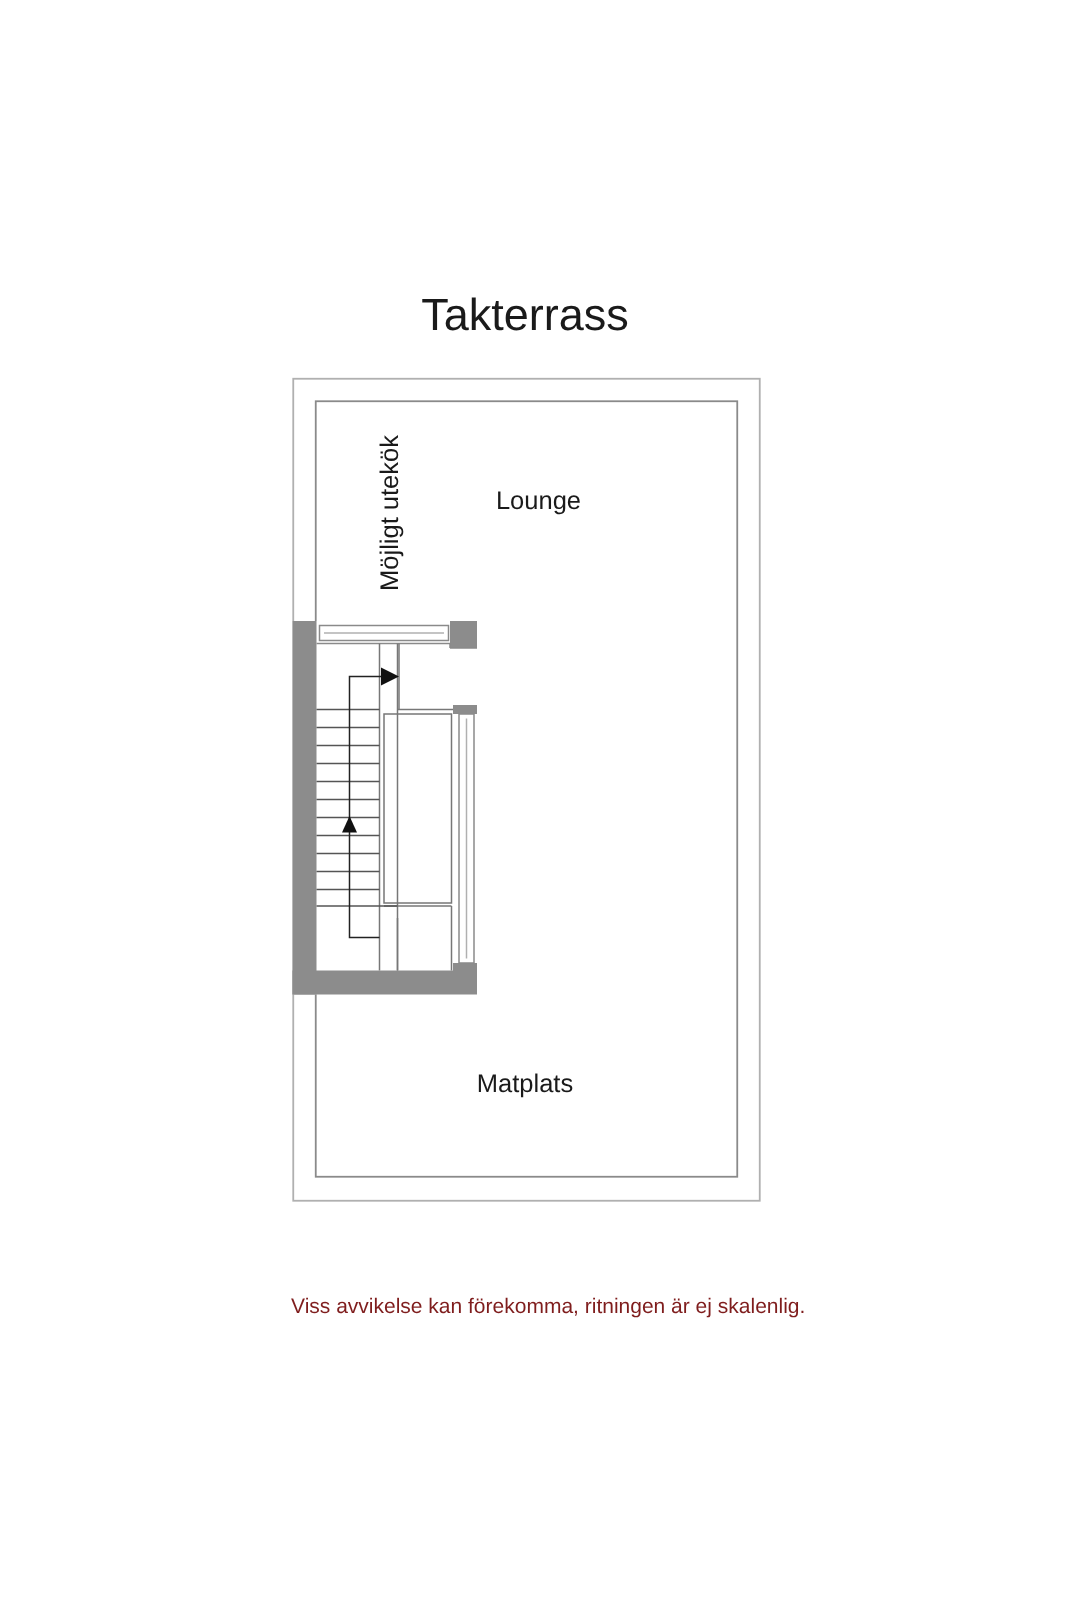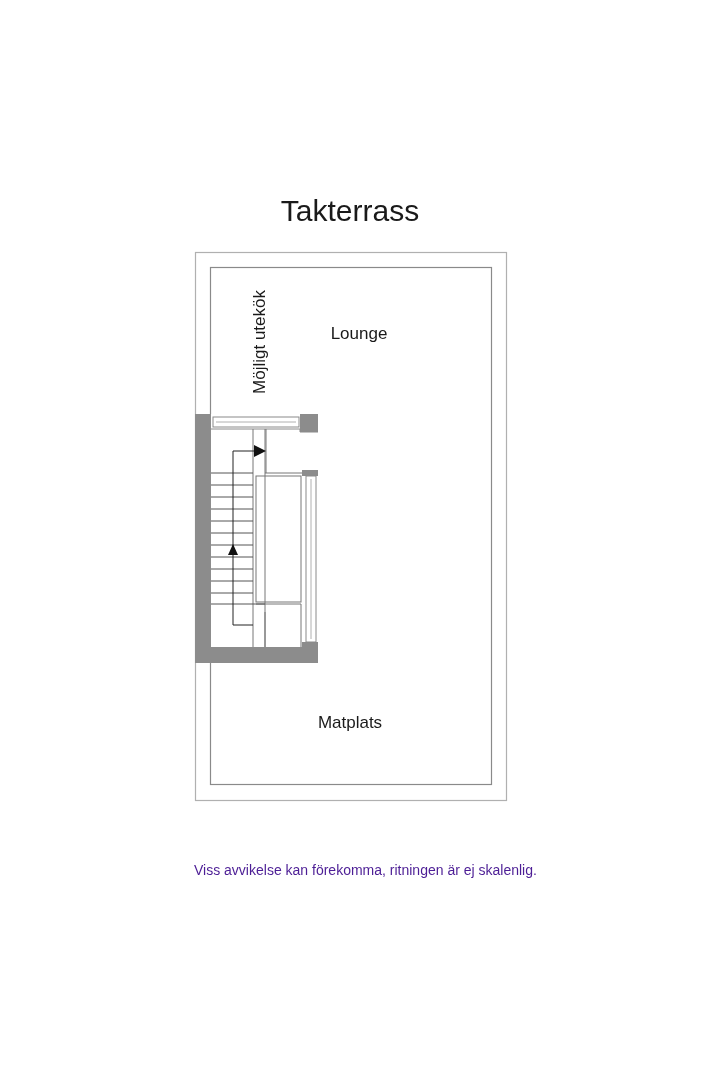--- a/index.html
+++ b/index.html
@@ -2,21 +2,21 @@
 <html><head>
 <meta charset="utf-8">
 <style>
   html, body { margin: 0; padding: 0; background: #ffffff; }
   body { width: 720px; height: 1080px; position: relative; overflow: hidden;
          font-family: "Liberation Sans", "DejaVu Sans", sans-serif; color: #1a1a1a; }
   .title { position: absolute; left: 0; width: 700px; top: 194px; text-align: center;
            font-size: 30px; }
   .plan { position: absolute; left: 0; top: 0; }
   .label { font-family: "Liberation Sans", "DejaVu Sans", sans-serif; fill: #1a1a1a; }
-  .disclaimer { position: absolute; left: 194px; top: 862px; font-size: 14px; color: #4c1d95; }
+  .disclaimer { position: absolute; left: 194px; top: 862px; font-size: 14px; color: #7f1d1d; }
 </style>
 </head>
 <body>
 
 <div class="title">Takterrass</div>
 
 <svg class="plan" width="720" height="1080">
 
   <rect x="195.5" y="252.5" width="311" height="548" fill="none" stroke="#b0b0b0" stroke-width="1.2"></rect>
 

